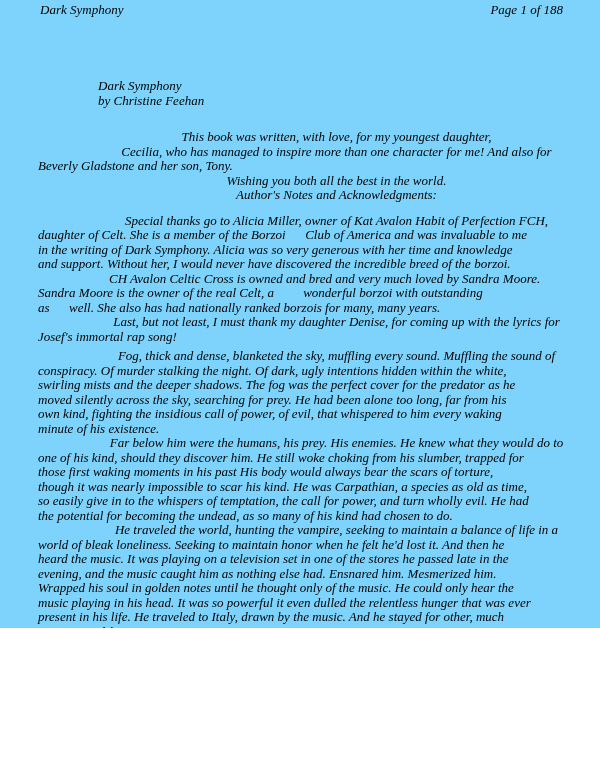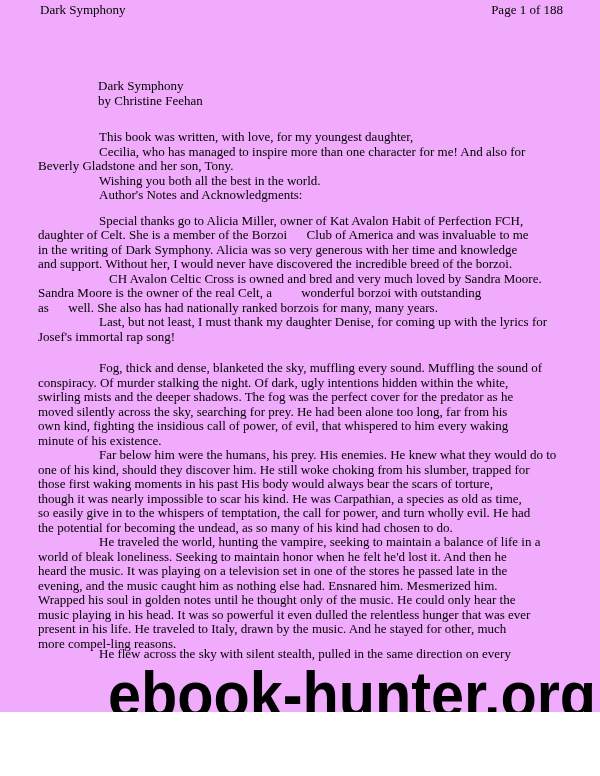--- a/index.html
+++ b/index.html
@@ -1,34 +1,35 @@
 <!DOCTYPE html>
 <html><head>
 <meta charset="utf-8">
 <style>
   html,body { margin:0; padding:0; background:#ffffff; }
   .page {
-    position:relative; width:600px; height:712px; background:#f0abfc;
+    position:relative; width:600px; height:628px; background:#7dd3fc;
     font-family:"Liberation Serif", serif; font-size:13px; color:#000;
     overflow:hidden;
+    font-style:italic;
   }
   .hdr {
     position:absolute; top:2px; left:40px; right:37px;
     display:flex; justify-content:space-between;
   }
   .content { position:absolute; top:78px; left:38px; right:26px; }
   .line { white-space:pre; line-height:14.5px; min-height:14.5px; }
-  .ind  { text-indent:61px; }
+  .ind  { text-indent:61px;text-align:center; }
   .ind2 { text-indent:71px; }
   .title-block .line { line-height:15px; }
   .title-block { margin-left:60px; }
   .dedication { margin-top:22px; }
   .ack-heading { margin-top:0; }
   .ack-para { margin-top:11px; }
-  .para-fog { margin-top:17px; }
+  .para-fog { margin-top:5px; }
   .para-far { }
   .para-far .line { line-height:13.7px; }
   .para-travel .line { line-height:13.8px; }
   .para-flew { margin-top:-4px; }
   .watermark {
     position:absolute; left:108px; top:667px; z-index:2; pointer-events:none;
   }
   .pdf-link {
     position:absolute; left:21px; top:744px; z-index:1;
     font-family:"Liberation Sans", sans-serif; font-size:11px;

